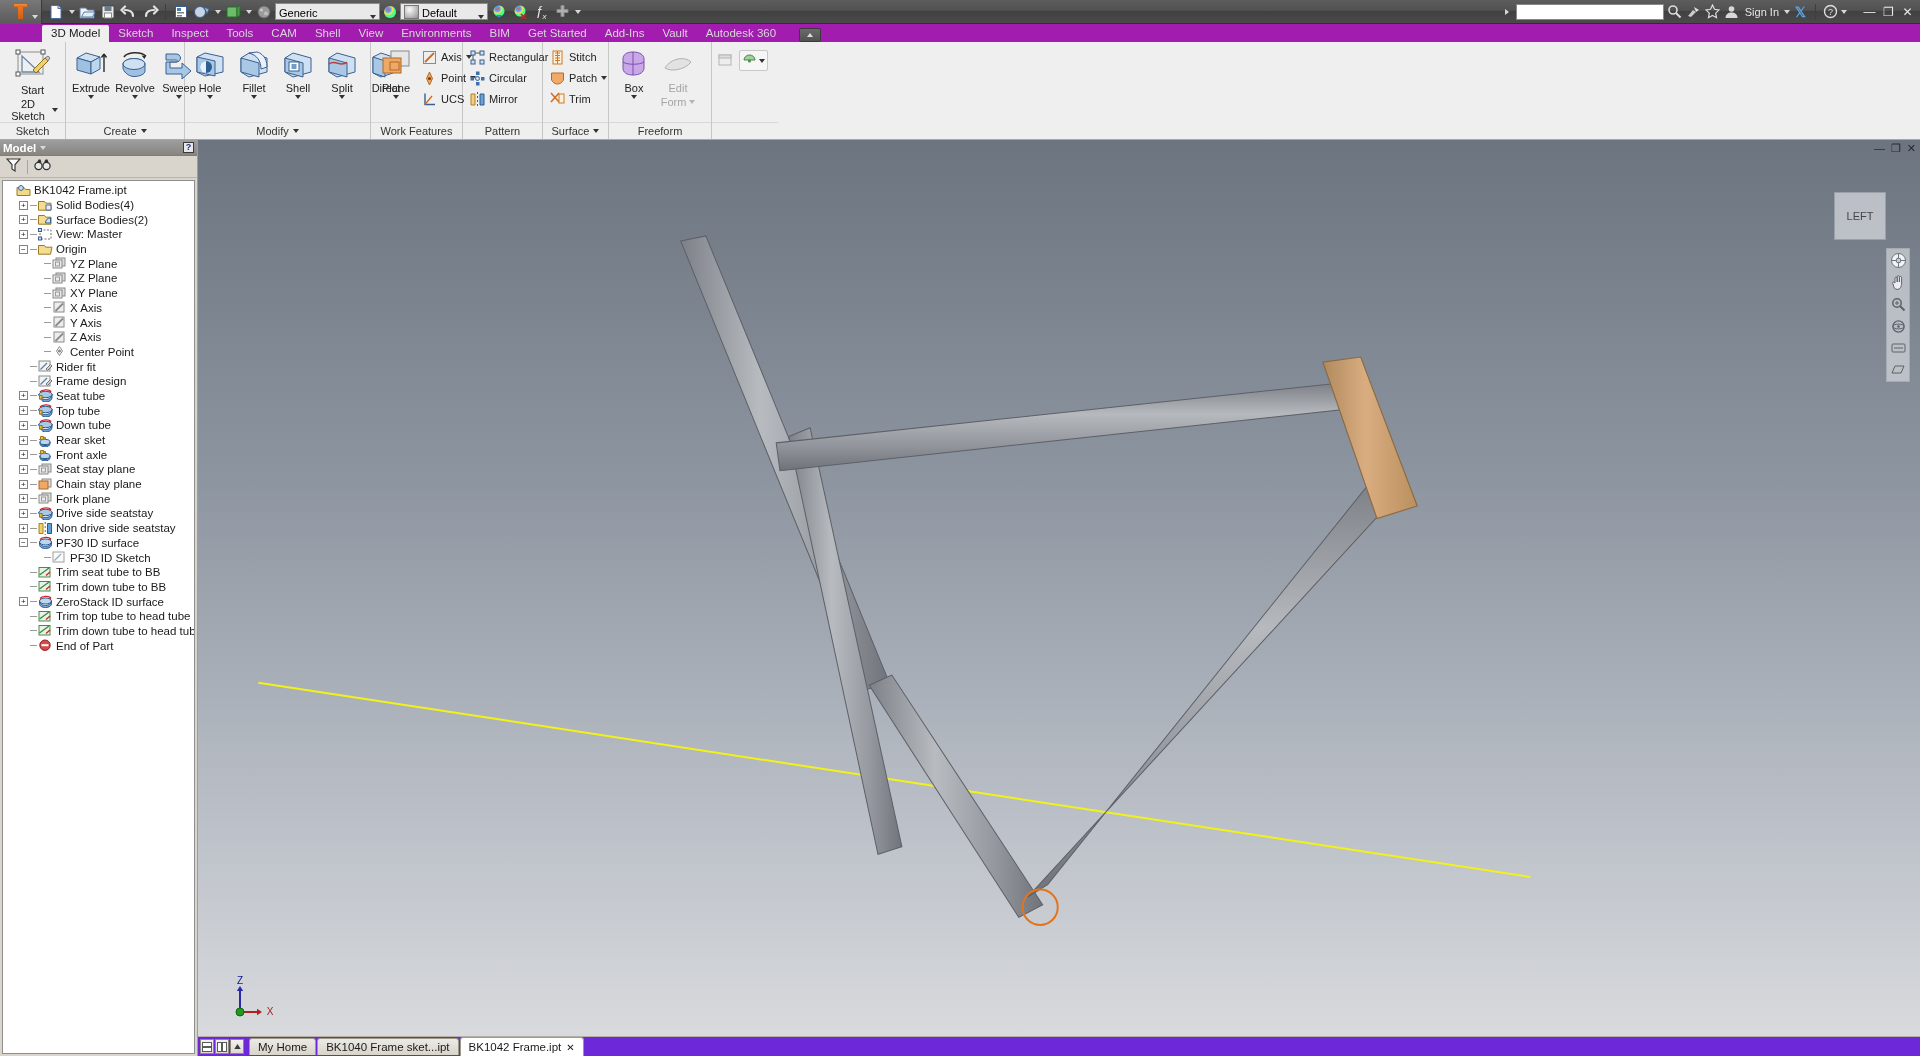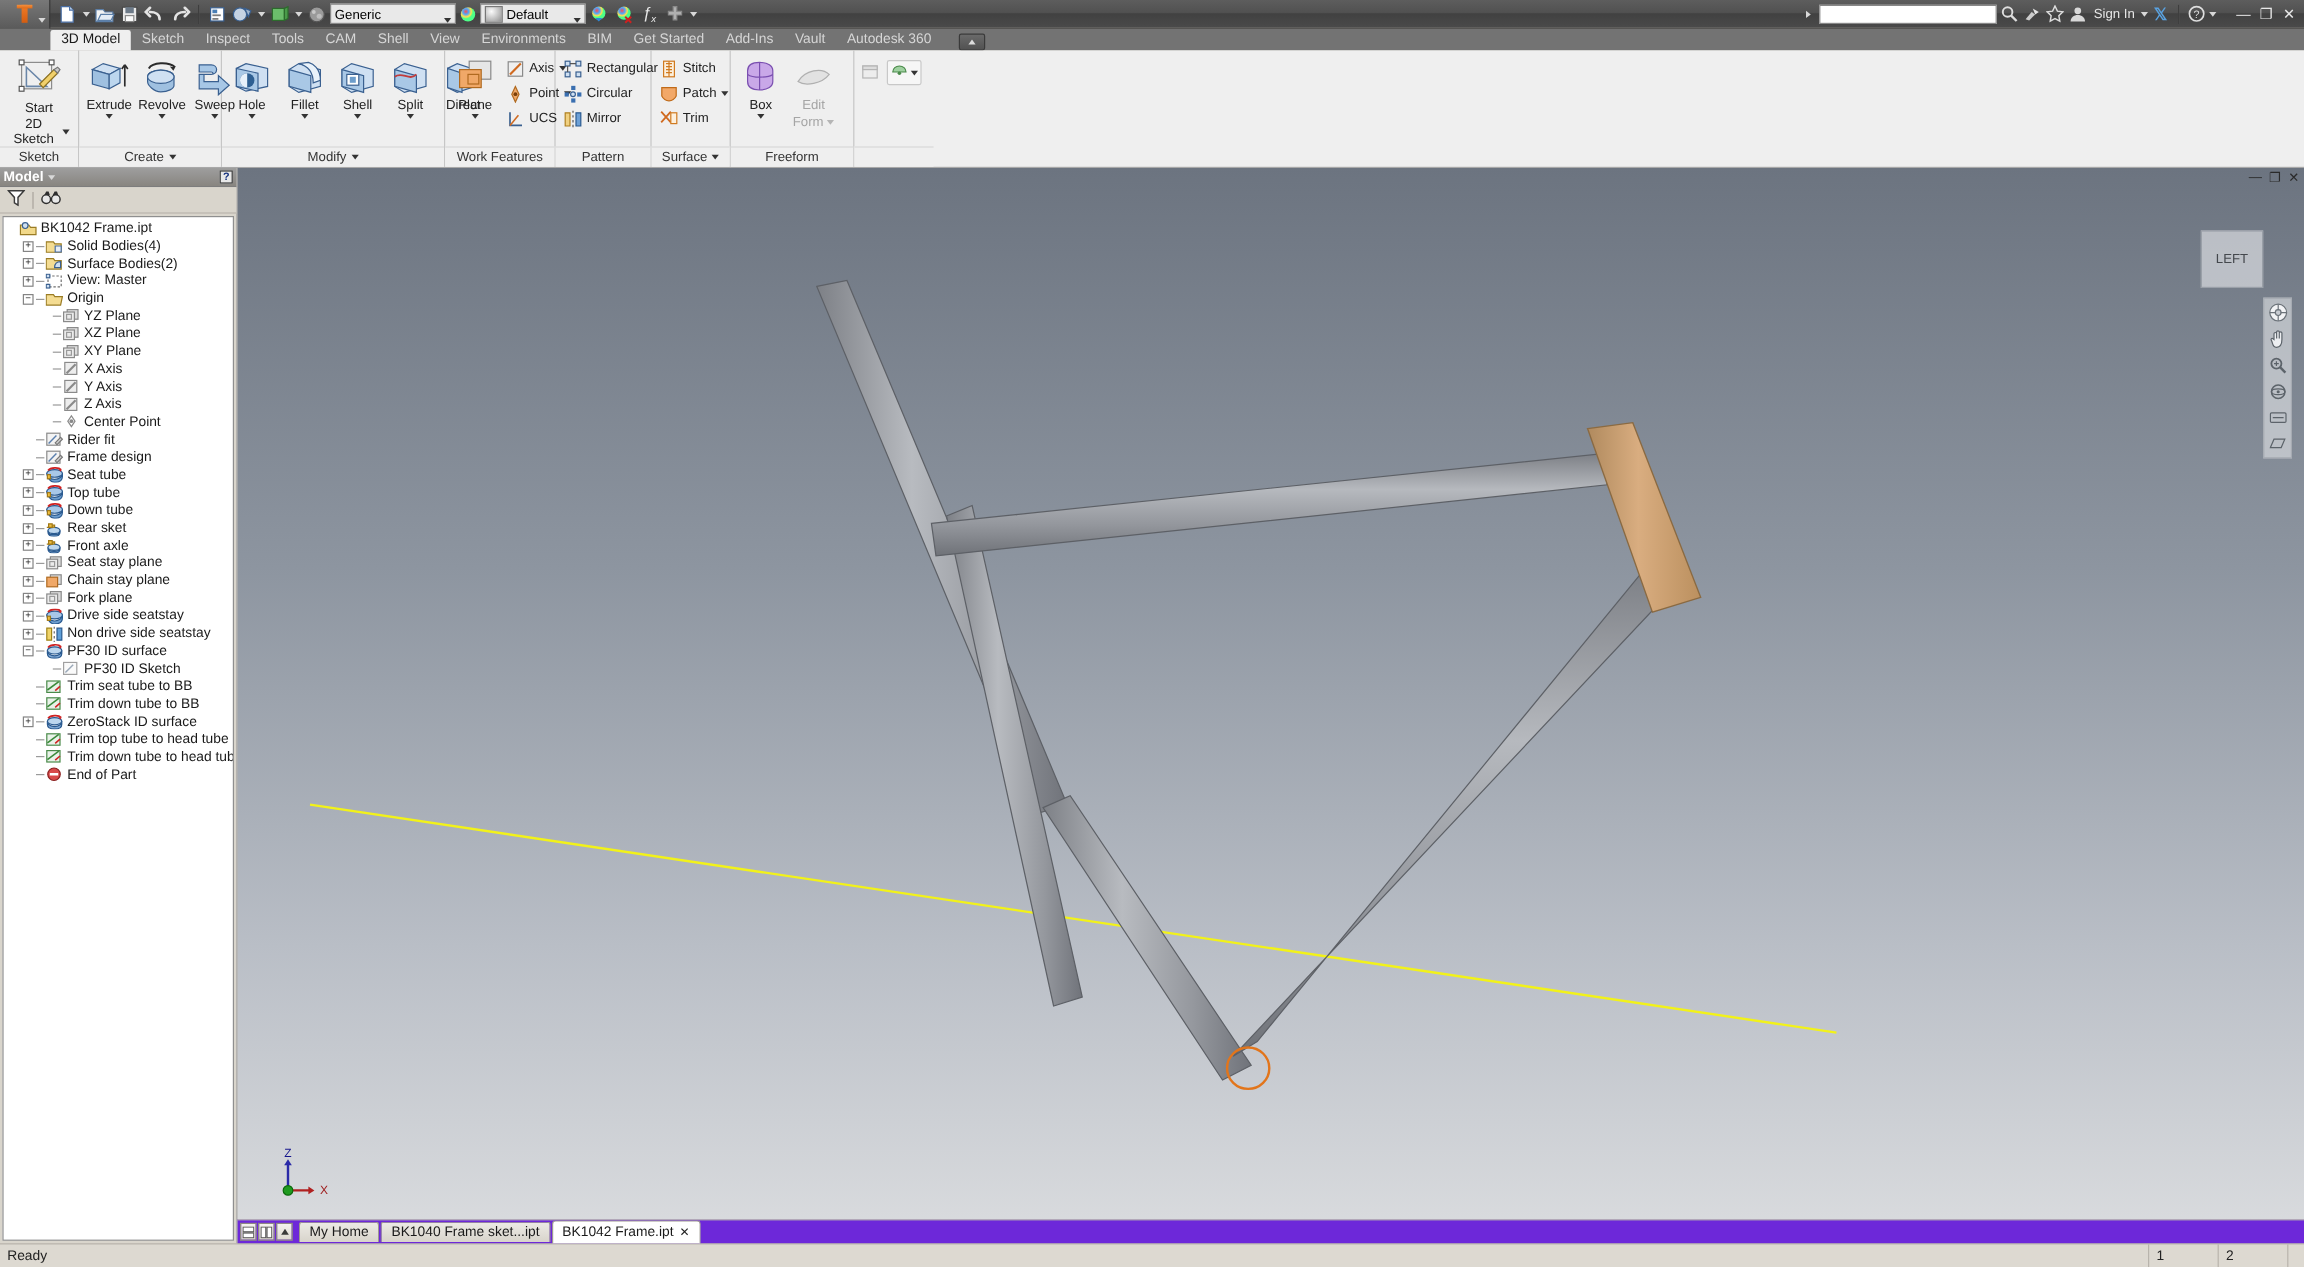--- a/index.html
+++ b/index.html
@@ -52,21 +52,21 @@
     position:absolute; left:0; right:0; text-align:center; font-weight:bold; font-size:12px;
     color:#f2f2f2; pointer-events:none; letter-spacing:.2px;
   }
   .tb-right{ margin-left:auto; display:flex; align-items:center; gap:2px; padding-right:4px; height:24px;}
   .searchbox{ width:148px;height:16px;background:#fff;border:1px solid #888; }
   .signin{ color:#e6e6e6;font-size:11px; padding:0 3px; }
   .winbtn{ width:17px;height:16px;display:flex;align-items:center;justify-content:center;color:#e8e8e8;font-size:12px; }
 
   
   .ribtabs{
-    height:18px; flex:0 0 18px; background:#737373; display:flex; align-items:flex-end;
+    height:18px; flex:0 0 18px; background:#a21caf; display:flex; align-items:flex-end;
     padding-left:42px; position:relative;
   }
   .ribtab{
     height:17px; padding:0 9px; font-size:11.5px; color:#d6d6d6; line-height:17px;
     white-space:nowrap;
   }
   .ribtab.active{ background:#efefef; color:#1a1a1a; border-radius:2px 2px 0 0; }
   .minbtn{ width:22px;height:14px;background:linear-gradient(#6a6a6a,#525252);border:1px solid #3a3a3a;border-radius:2px;display:flex;align-items:center;justify-content:center;}
   .minbtn .caret{ border-top:none;border-bottom:4px solid #ddd; }
 
@@ -1267,21 +1267,13 @@
           <span>BK1040 Frame sket...ipt</span>
         </div>
         <div class="dtab active">
           <span>BK1042 Frame.ipt</span>
           <span style="font-size:10px">✕</span>
         </div>
       </div>
     </div>
   </div>
 
-  <div class="status">
-    <span>Ready</span>
-    <span class="st-right">
-      <span class="st-cell">1</span>
-      <span class="st-cell">2</span>
-      <span class="st-cell st-grip"></span>
-    </span>
-  </div>
 </div>
 
 </body></html>

